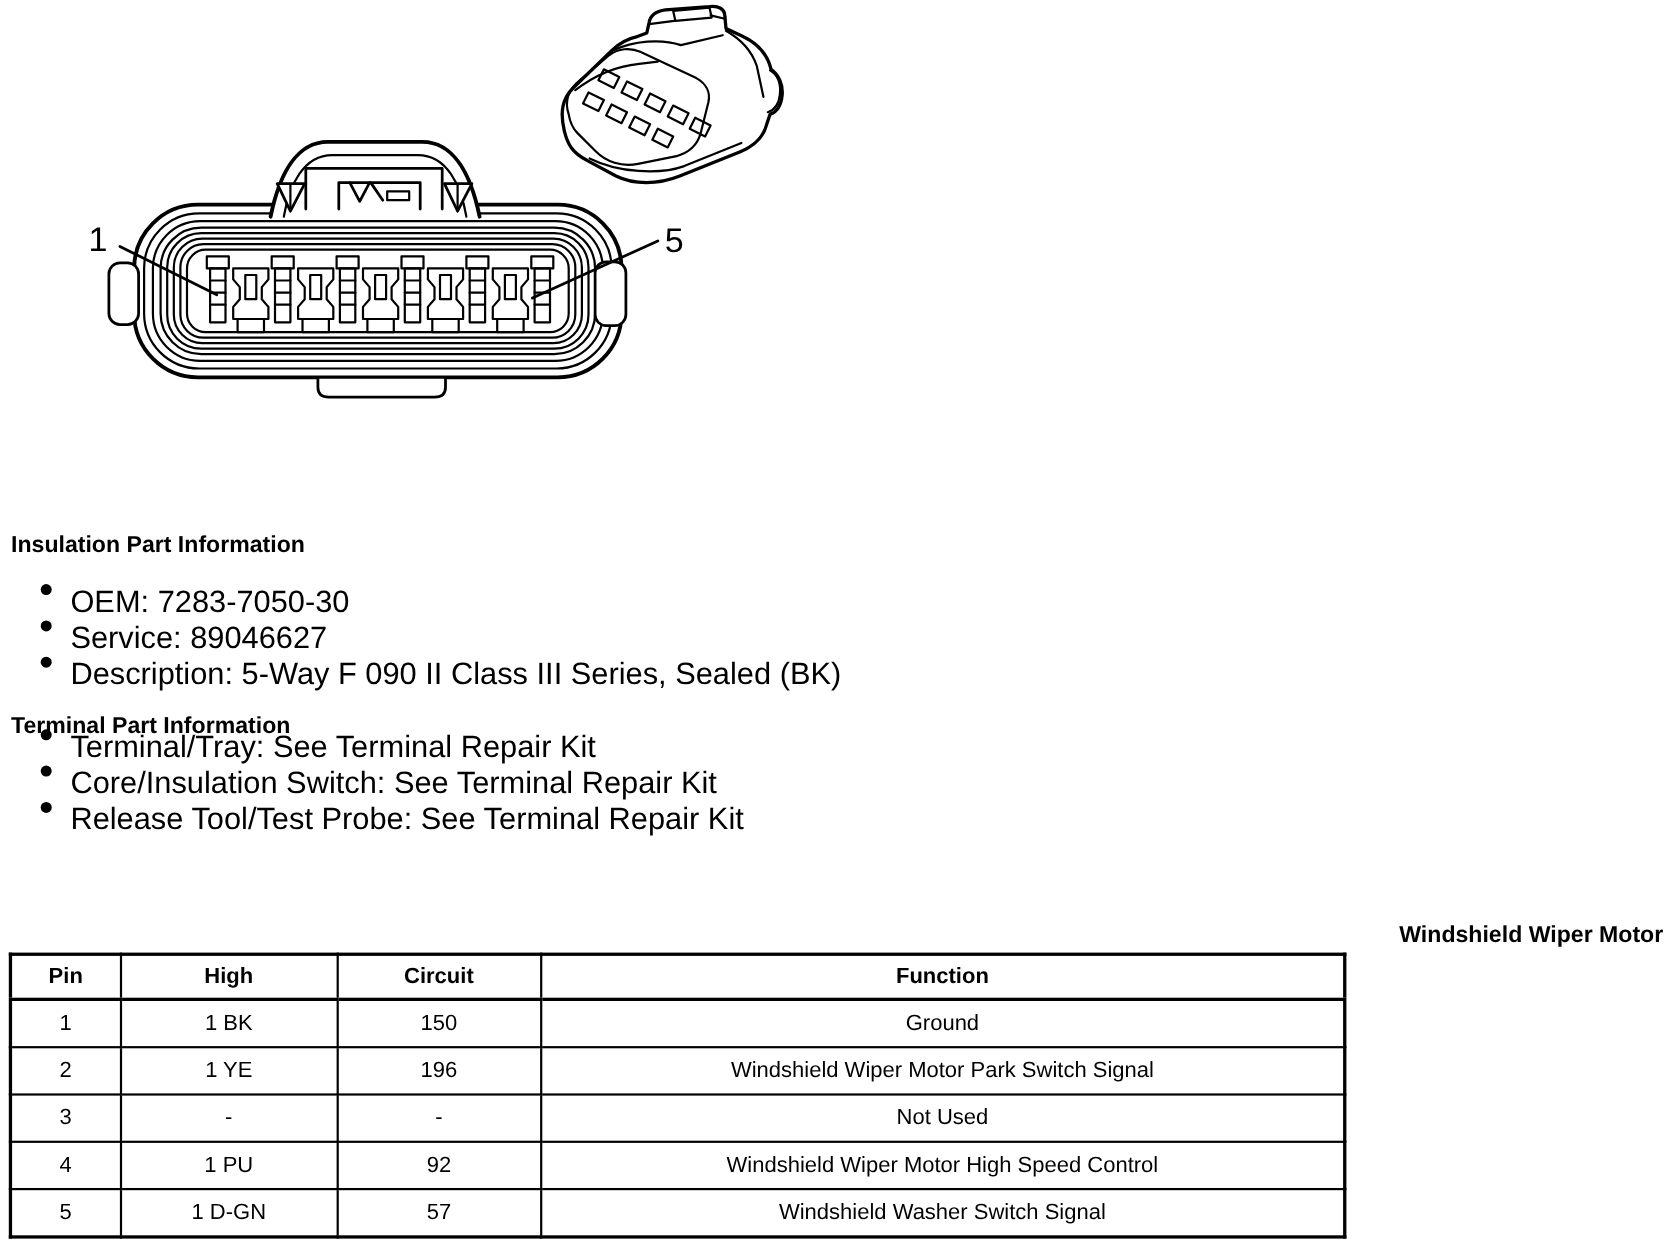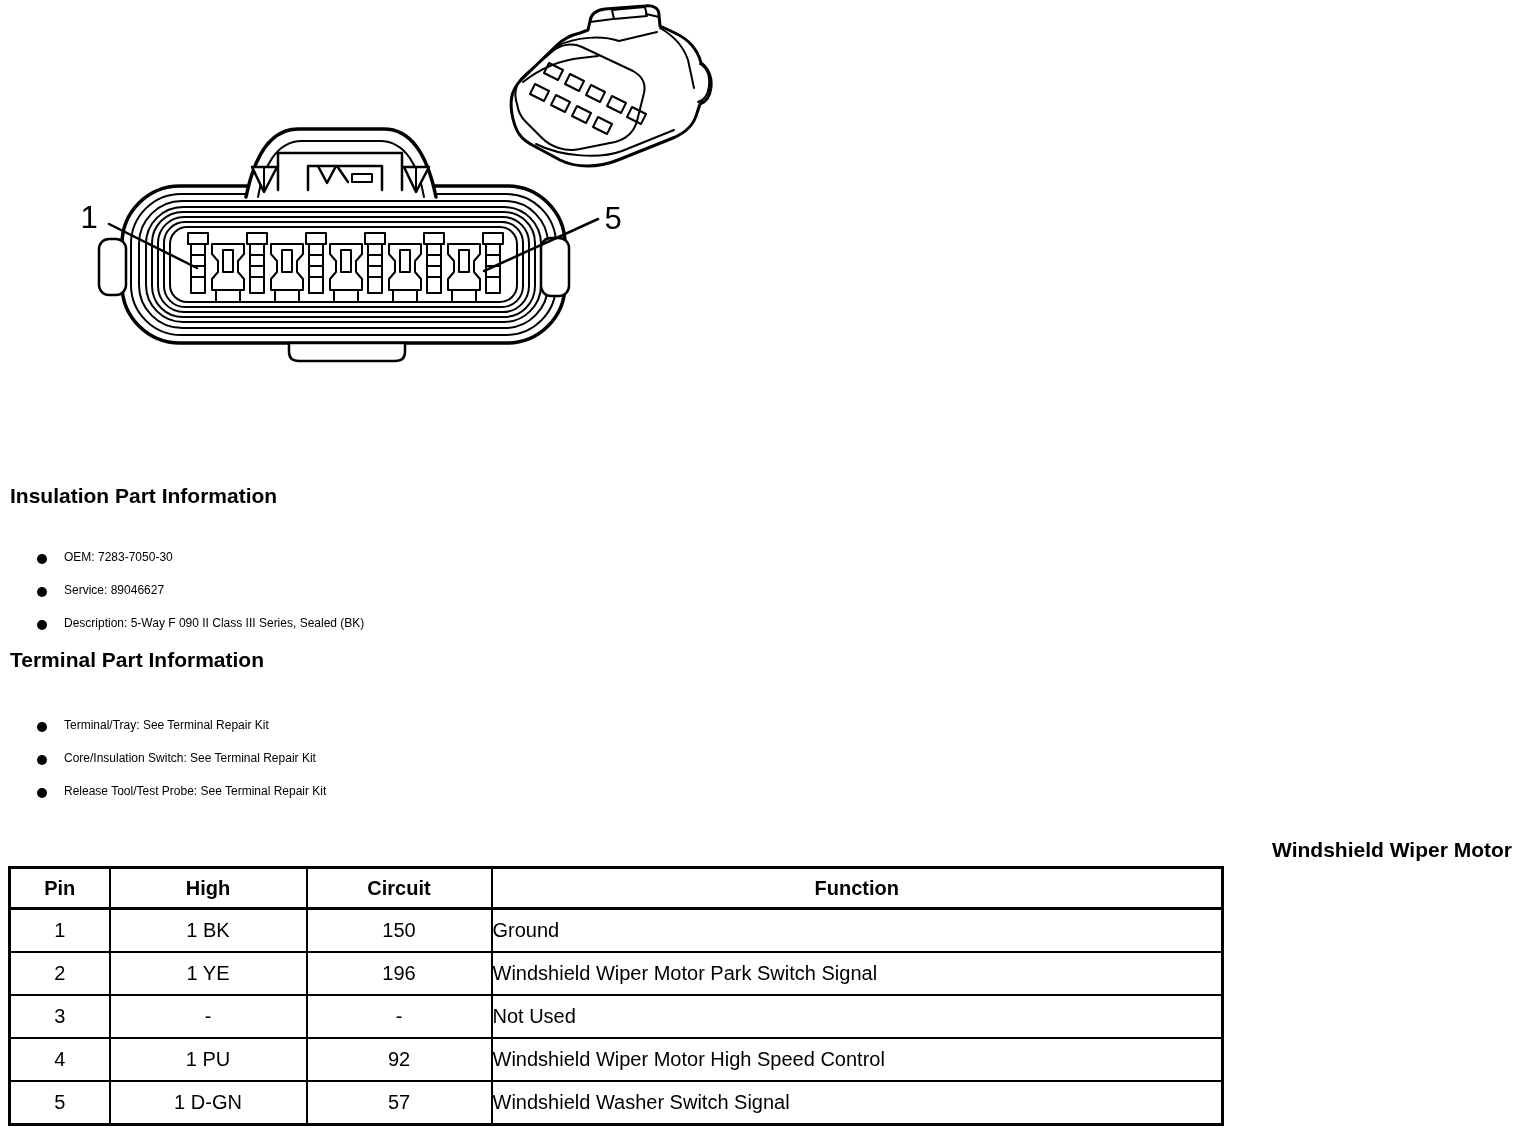--- a/index.html
+++ b/index.html
@@ -7,33 +7,33 @@
     width:1520px;height:1142px;position:relative;overflow:hidden;
     background:#ffffff;color:#000000;
     font-family:"Liberation Sans", sans-serif;
   }
   .diagram{position:absolute;left:0;top:0}
   h2.section-heading{margin:0;position:absolute;font-size:21px;font-weight:700;line-height:24px}
   #heading-connector{left:10px;top:484px}
   #heading-terminal{left:10px;top:648px}
   ul.blist{position:absolute;left:0;margin:0;padding:0;list-style:none}
   #list-connector{top:531px}
-  #list-terminal{top:699px}
-  ul.blist li{display:flex;align-items:flex-end;height:33px;font-size:12px;white-space:nowrap}
+  #list-terminal{top:663px}
+  ul.blist li{display:flex;align-items:flex-start;height:33px;font-size:28px;white-space:nowrap}
   .dot{width:10px;height:10px;border-radius:50%;background:#000;margin-left:37px;margin-right:17px;flex:none}
   .table-title{position:absolute;left:8px;top:838px;width:1504px;text-align:right;
     font-size:21px;font-weight:700}
   table.pinout{position:absolute;left:8px;top:866px;width:1216px;
     border-collapse:collapse;table-layout:fixed;border:3px solid #000;font-size:20px}
   table.pinout th,table.pinout td{border:2px solid #000;padding:0;vertical-align:middle;
     overflow:hidden;white-space:nowrap}
   table.pinout thead th{height:38px;font-weight:700;text-align:center;border-bottom:3px solid #000}
   table.pinout td{height:41px}
   td.ctr{text-align:center}
-  td.fn{text-align:left;padding-left:5px}
+  td.fn{text-align:center;padding-left:5px}
 </style>
 </head>
 <body>
 
 <svg class="diagram" width="760" height="410" viewBox="0 0 760 410">
 
   <g stroke="#000" fill="none" stroke-linejoin="round" stroke-linecap="round" stroke-width="2">
 
     <g>
       <rect x="122" y="186" width="443" height="157" rx="58" stroke-width="3.5"></rect>

